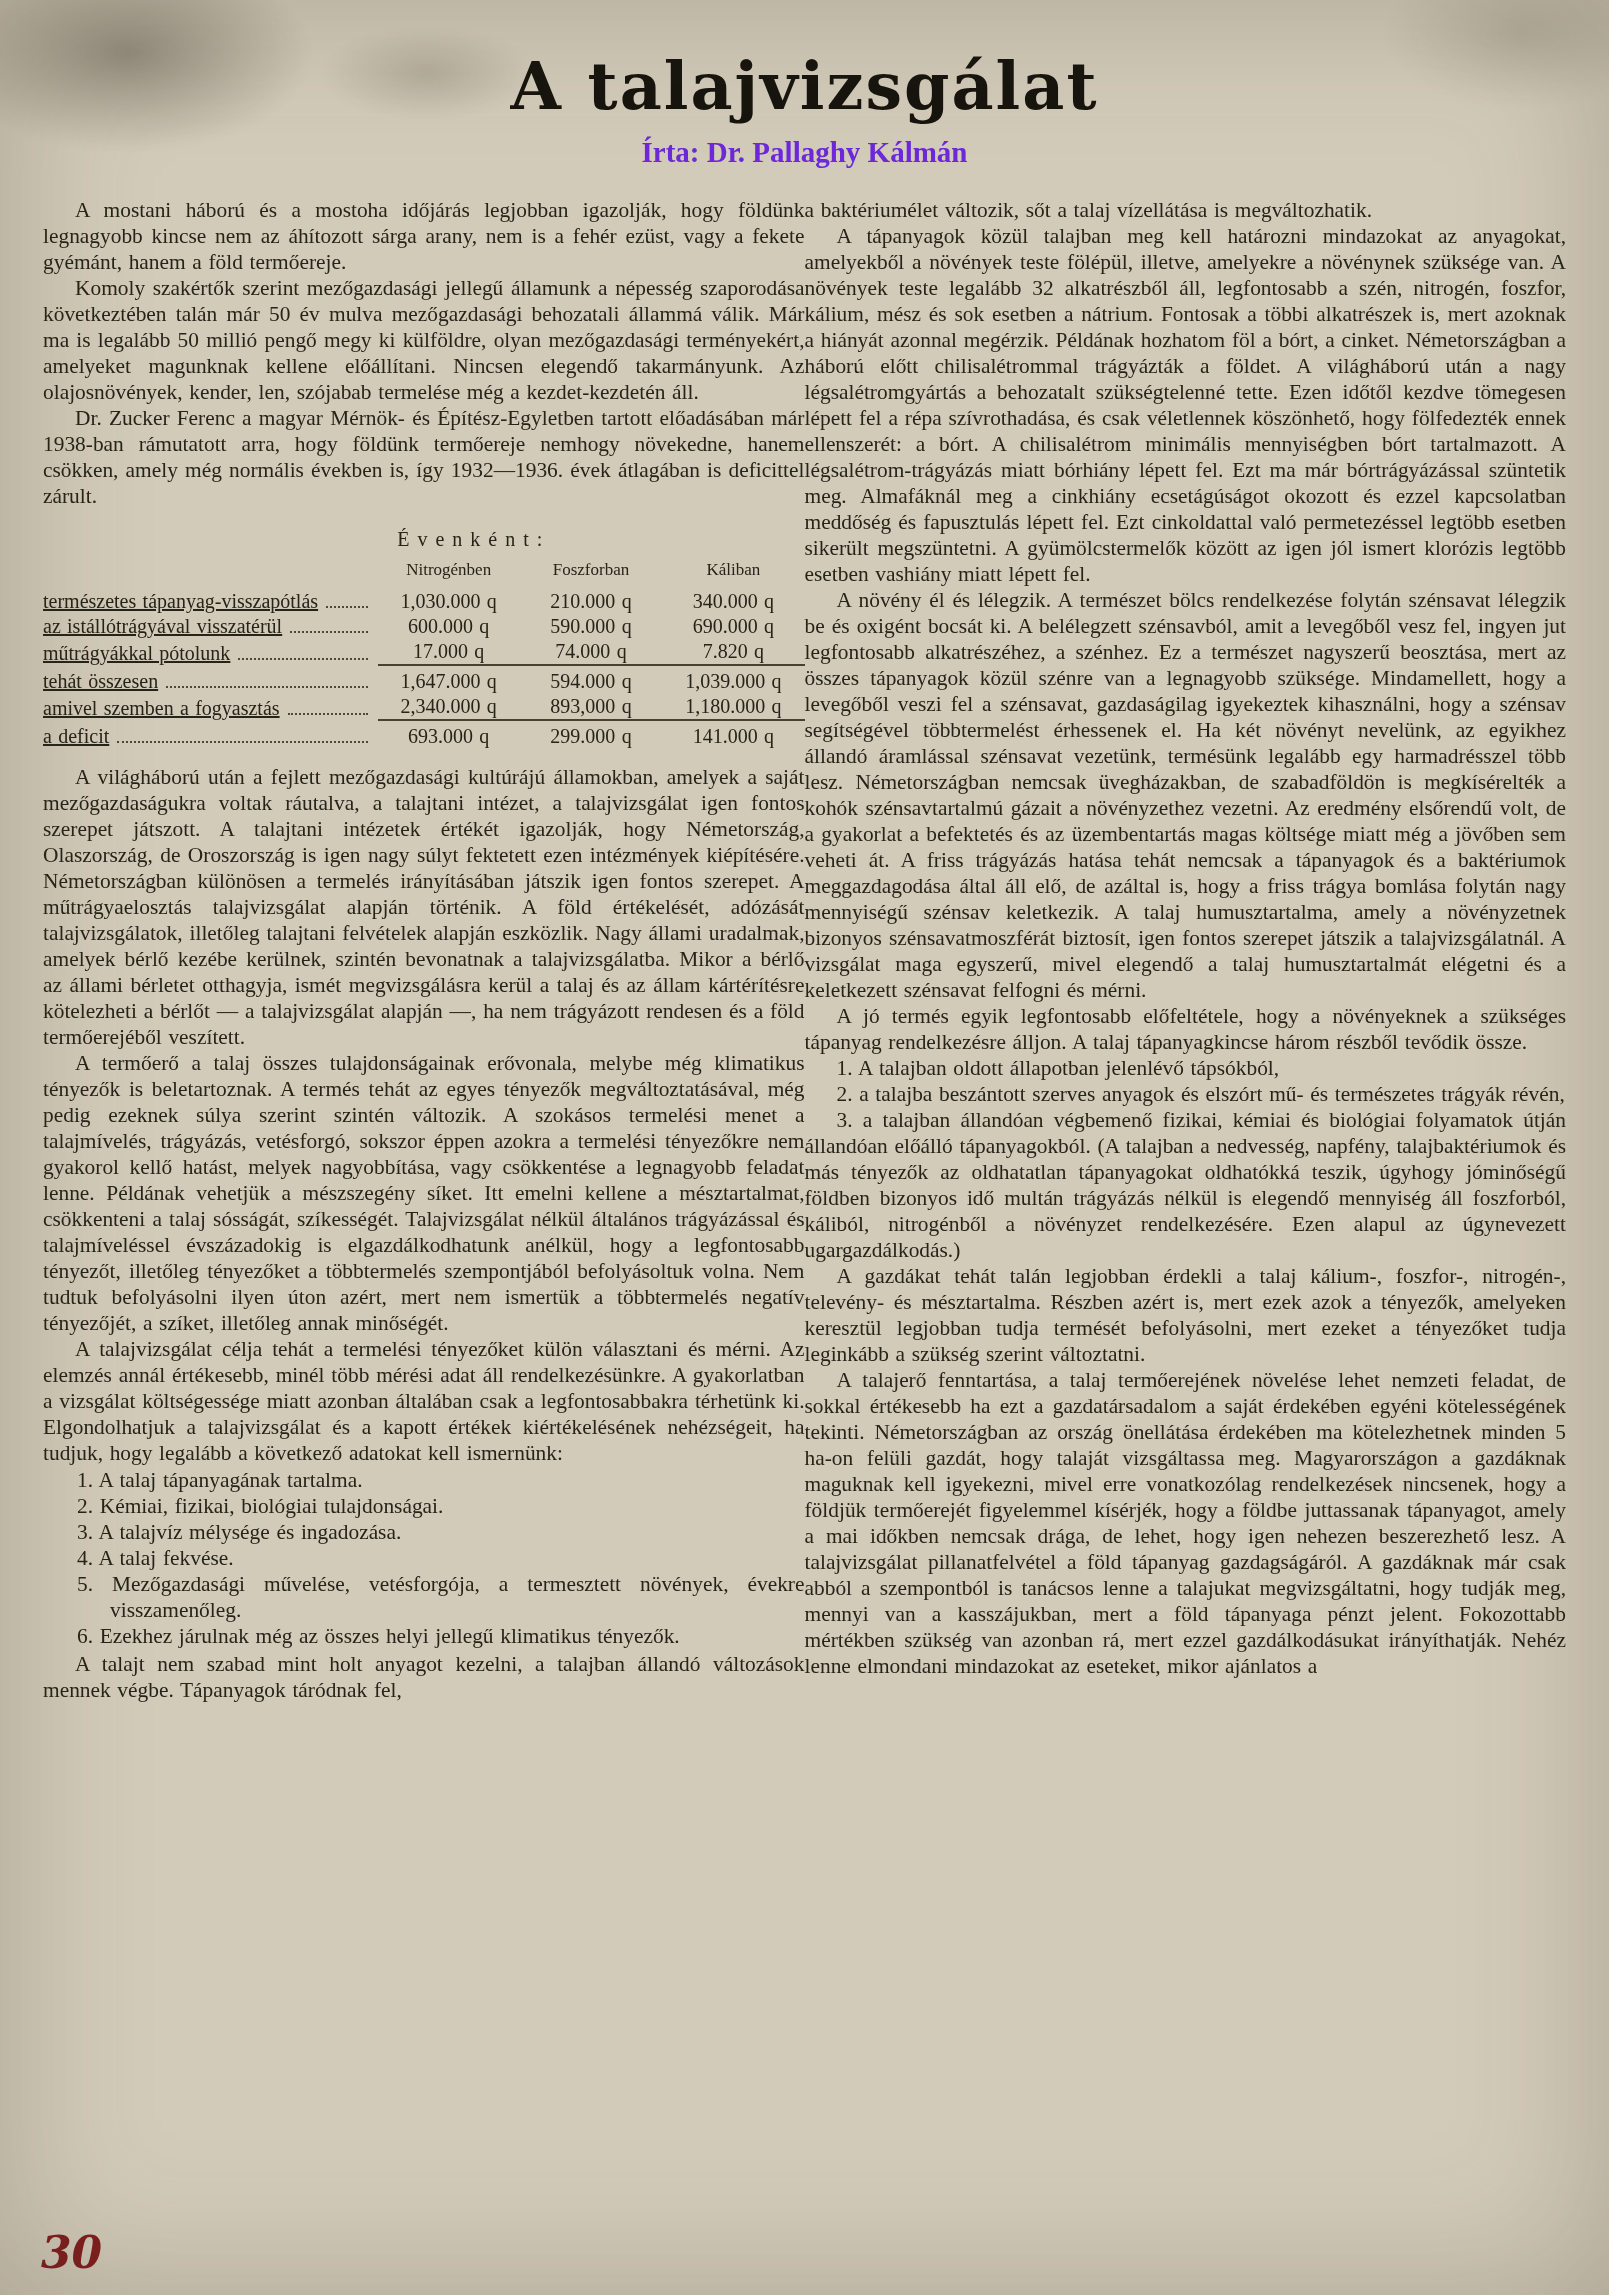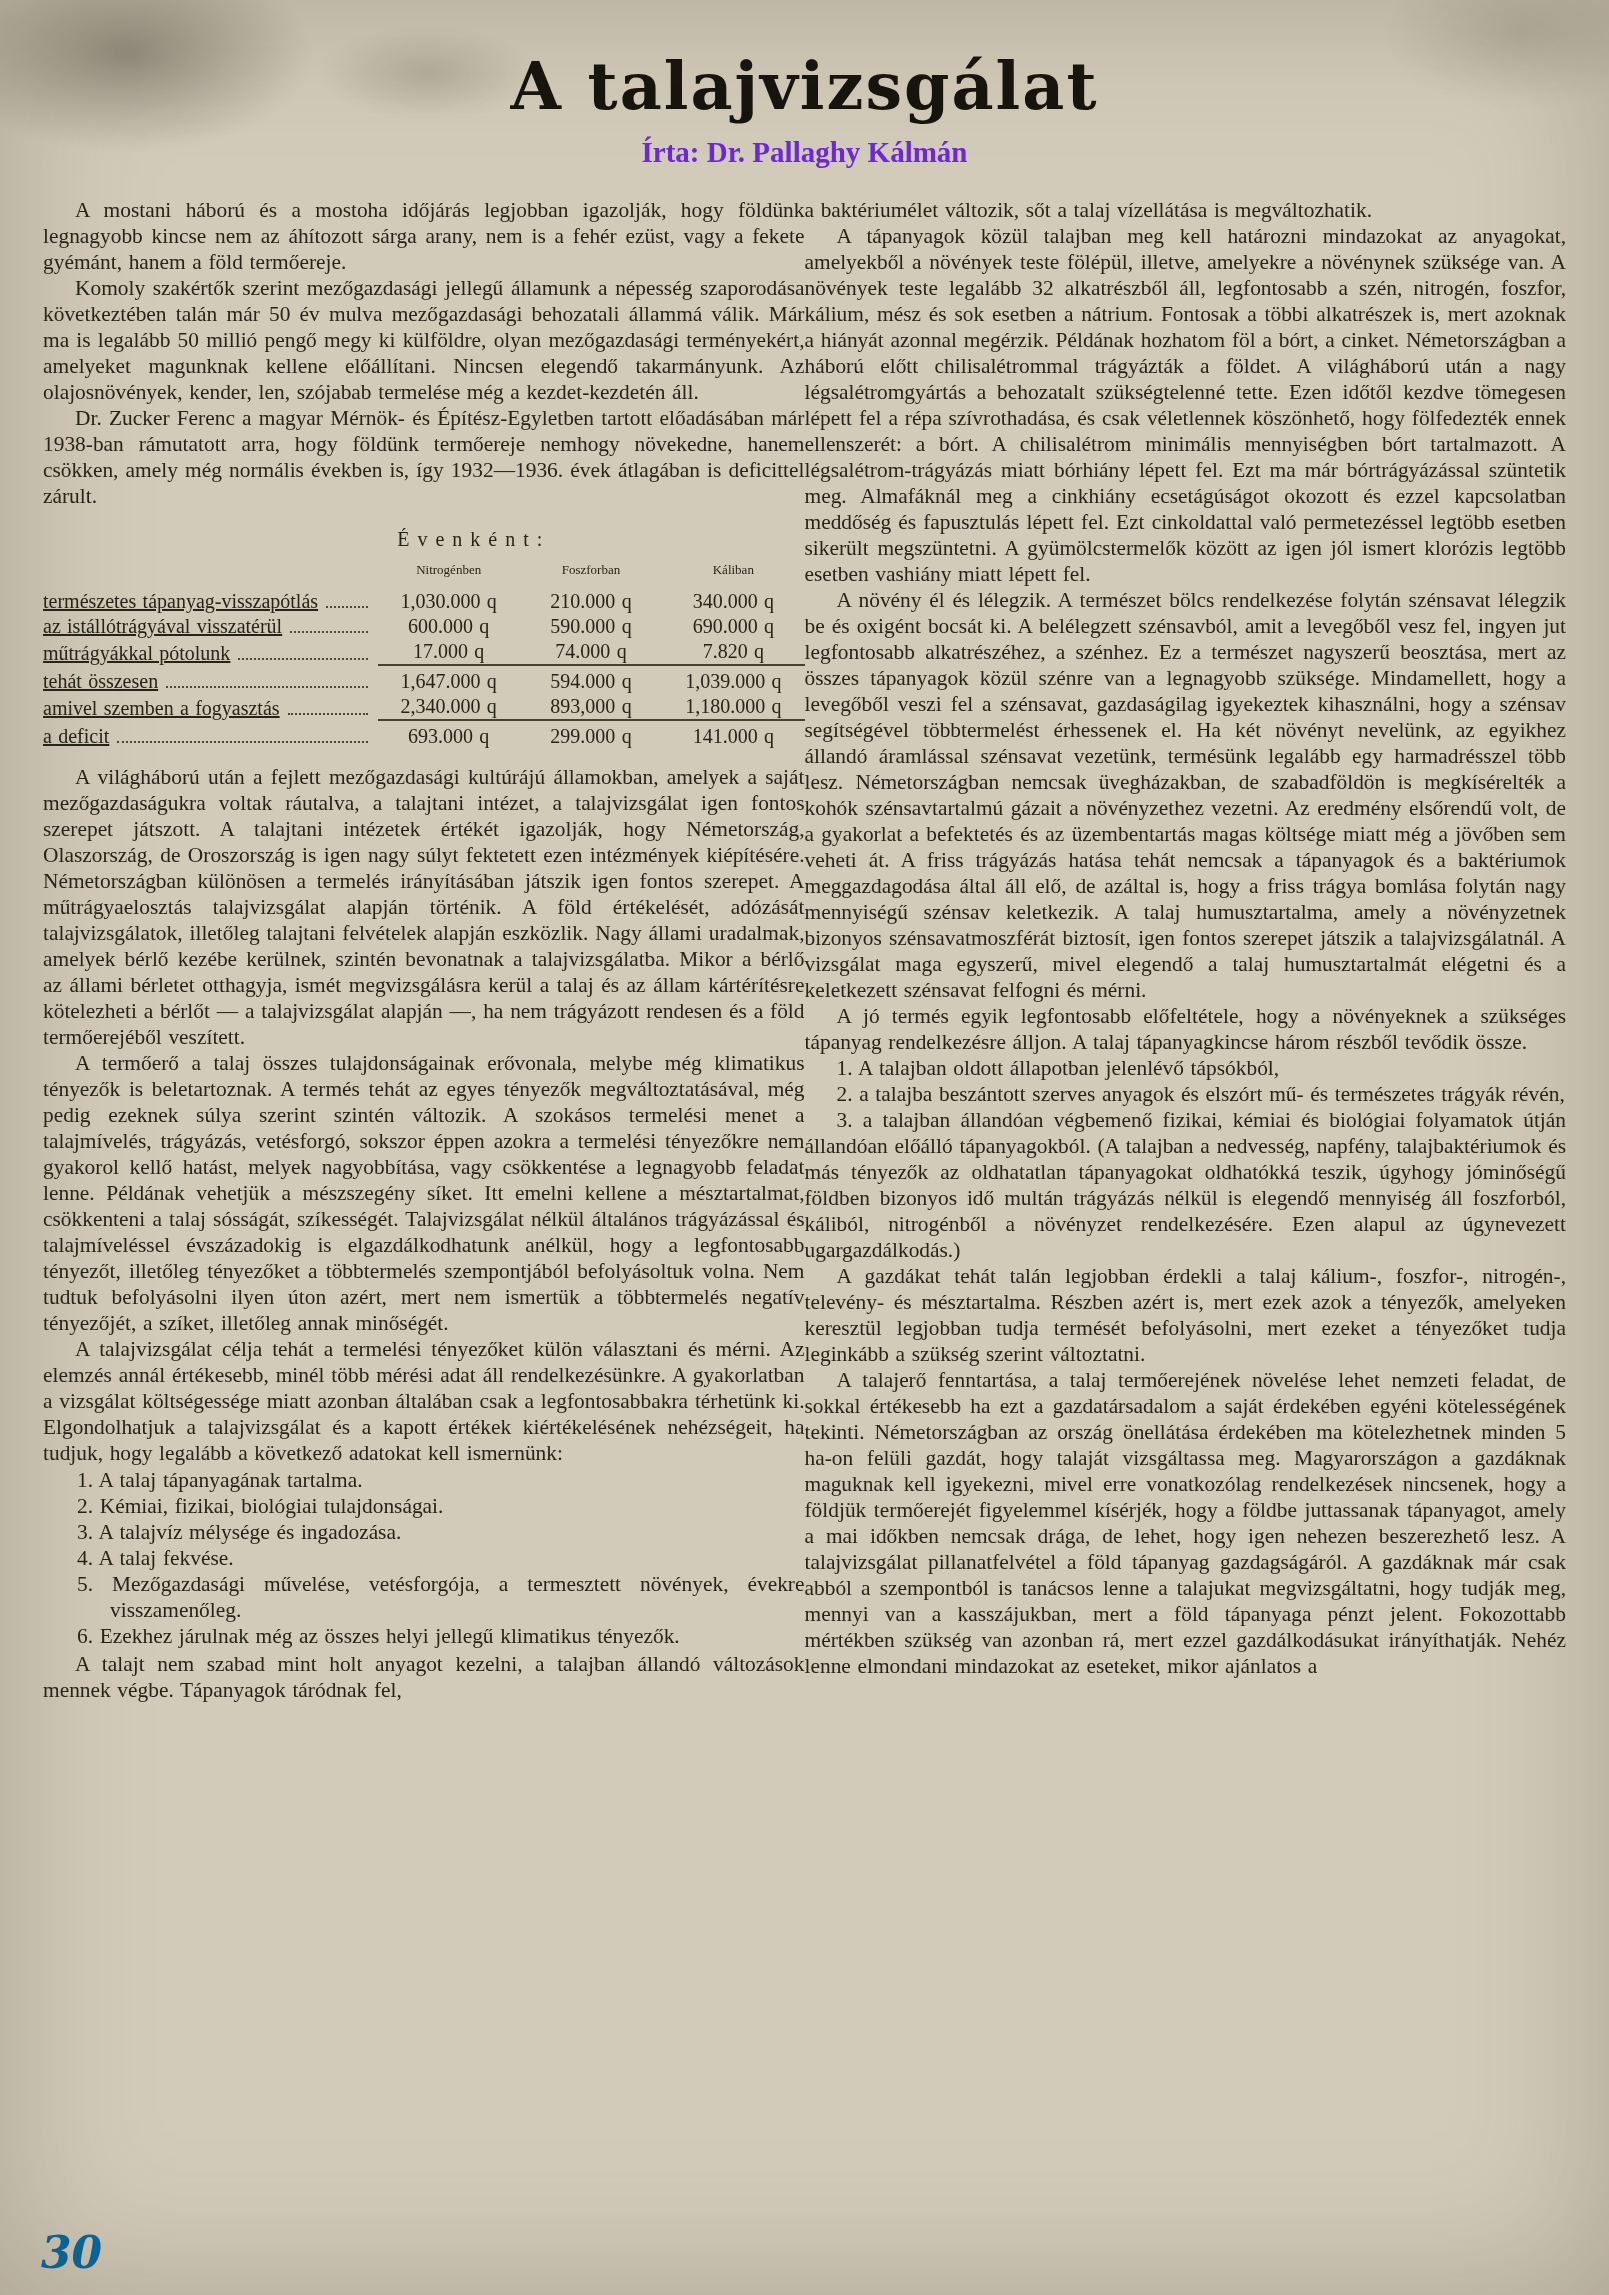--- a/index.html
+++ b/index.html
@@ -117,40 +117,40 @@
   }
   .tval {
     flex: 1 1 0;
     text-align: center;
     white-space: nowrap;
   }
   .thead-row .tvals { align-self: auto; }
   .thead {
     flex: 1 1 0;
     text-align: center;
-    font-size: 13px;
+    font-size: 17px;
     white-space: nowrap;
   }
   .tlabel-spacer { flex: 1 1 auto; }
   .trow.ruled .tvals {
     border-bottom: 2px solid #46422f;
     padding-bottom: 0;
   }
   .trow.ruled + .trow { margin-top: 3.3px; }
   .thead-row { margin-bottom: 6.7px; }
 
   .page-number {
     position: absolute;
     left: 41px;
     bottom: 17.4px;
     font-family: "DejaVu Serif", serif;
     font-weight: 700;
     font-style: italic;
     font-size: 44px;
-    color: #0369a1;
+    color: #7f1d1d;
     margin-top: 28px;
   }
 </style>
 </head>
 <body>
 
 <div class="page" data-name="magazine-page">
 
   <div class="smudge s1" data-name="scan-smudge"></div>
   <div class="smudge s2" data-name="scan-smudge"></div>

